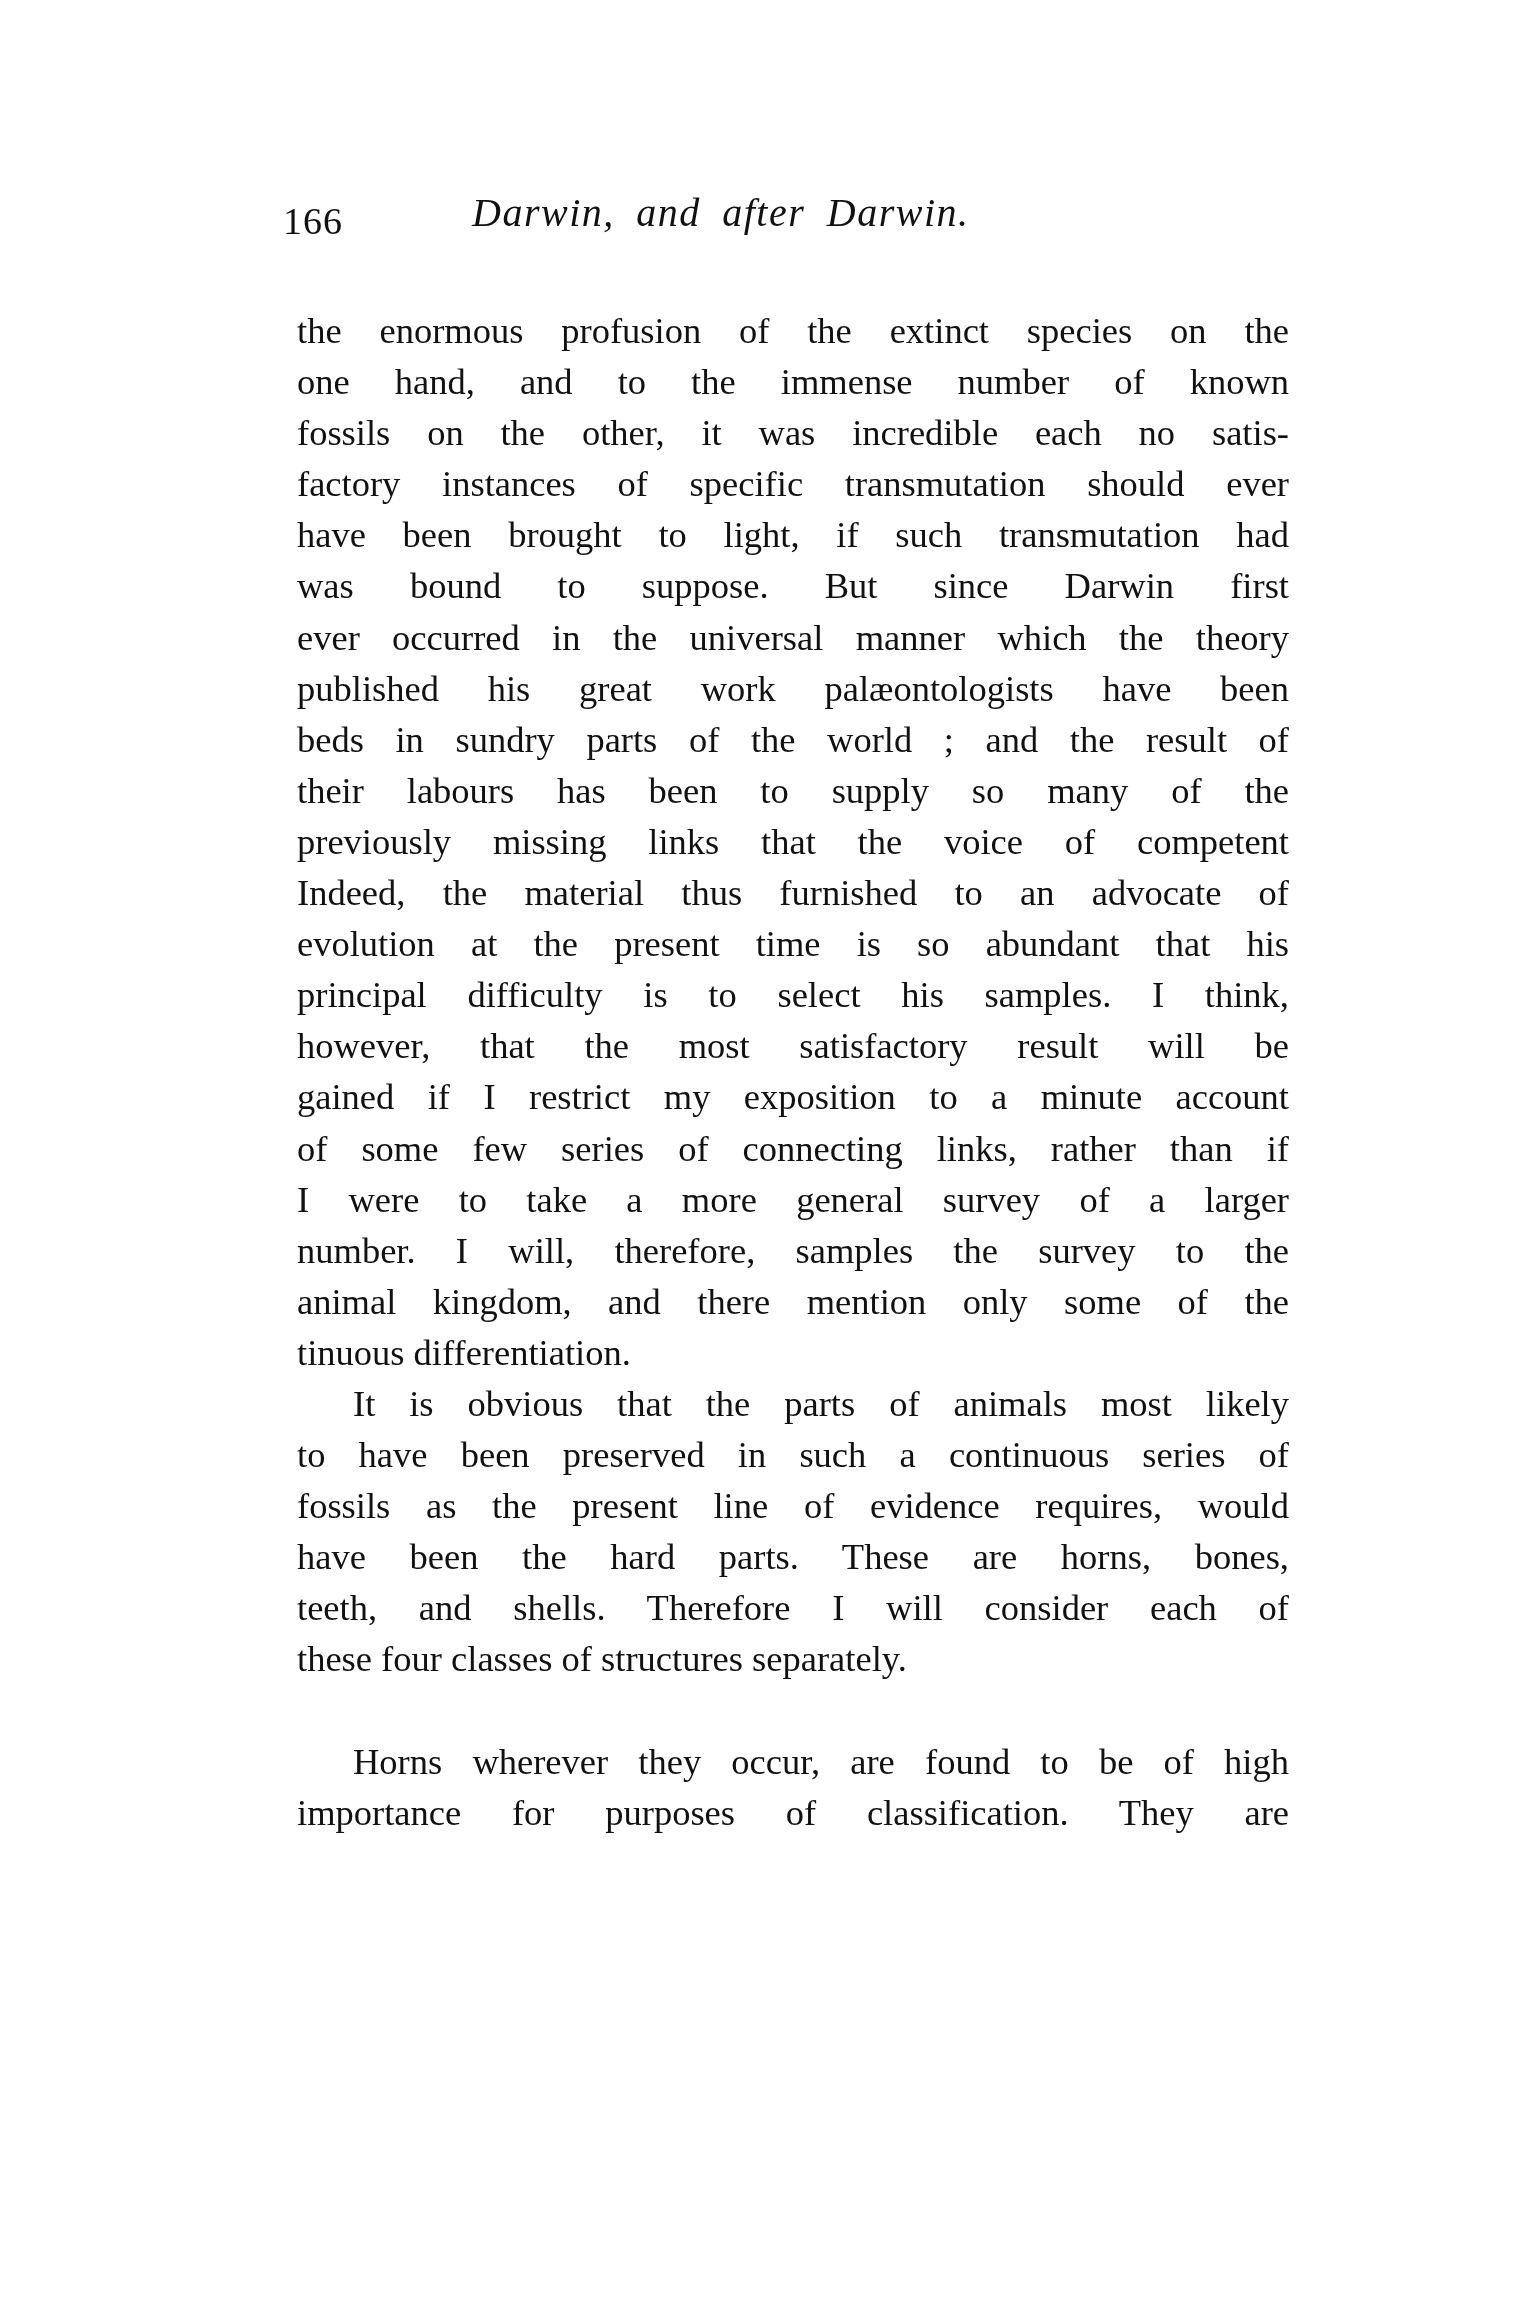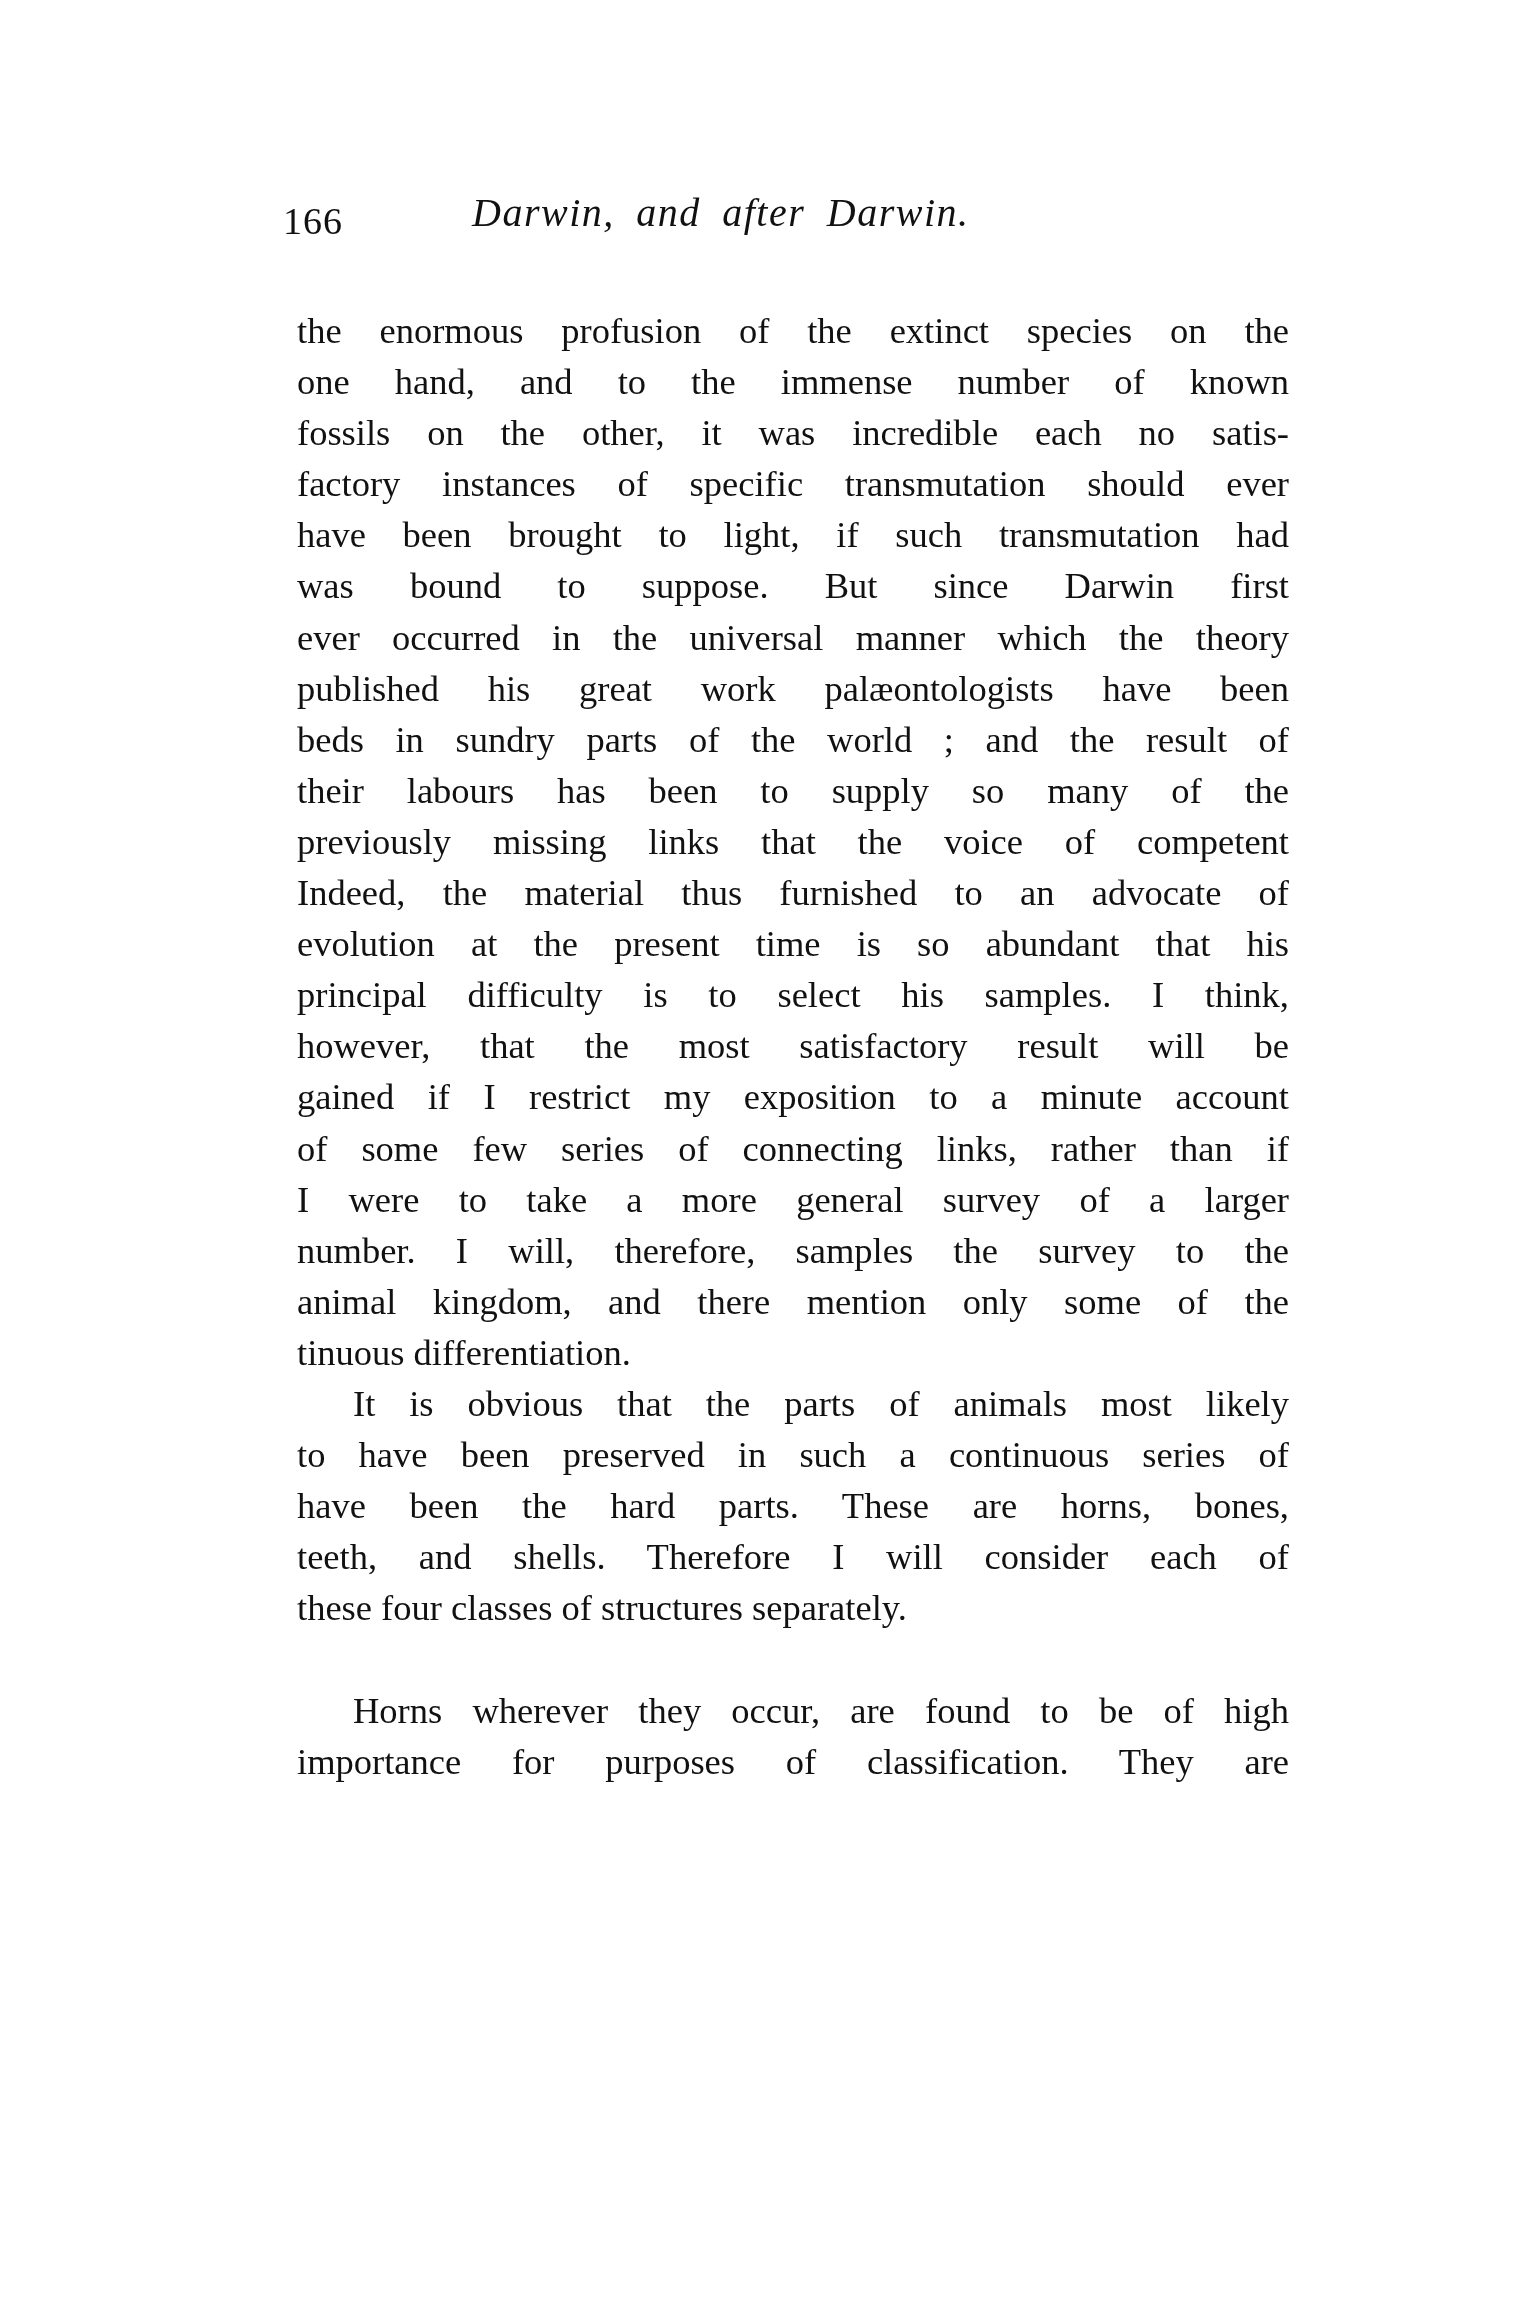--- a/index.html
+++ b/index.html
@@ -116,20 +116,21 @@
       <span class="line"><span class="line-inner">of some few series of connecting links, rather than if</span></span>
       <span class="line"><span class="line-inner">I were to take a more general survey of a larger</span></span>
       <span class="line"><span class="line-inner">number.  I will, therefore, samples the survey to the</span></span>
       <span class="line"><span class="line-inner">animal kingdom, and there mention only some of the</span></span>
       <span class="line last"><span class="line-inner">tinuous differentiation.</span></span>
     </div>
 
     <div class="paragraph">
       <span class="line indent"><span class="line-inner">It is obvious that the parts of animals most likely</span></span>
       <span class="line"><span class="line-inner">to have been preserved in such a continuous series of</span></span>
+      <span class="line"><span class="line-inner">fossils as the present line of evidence requires, would</span></span>
       <span class="line"><span class="line-inner">have been the hard parts.  These are horns, bones,</span></span>
       <span class="line"><span class="line-inner">teeth, and shells.  Therefore I will consider each of</span></span>
       <span class="line last"><span class="line-inner">these four classes of structures separately.</span></span>
     </div>
 
     <span class="para-gap"></span>
 
     <div class="paragraph">
       <span class="line indent"><span class="line-inner">Horns wherever they occur, are found to be of high</span></span>
       <span class="line"><span class="line-inner">importance for purposes of classification.  They are</span></span>

